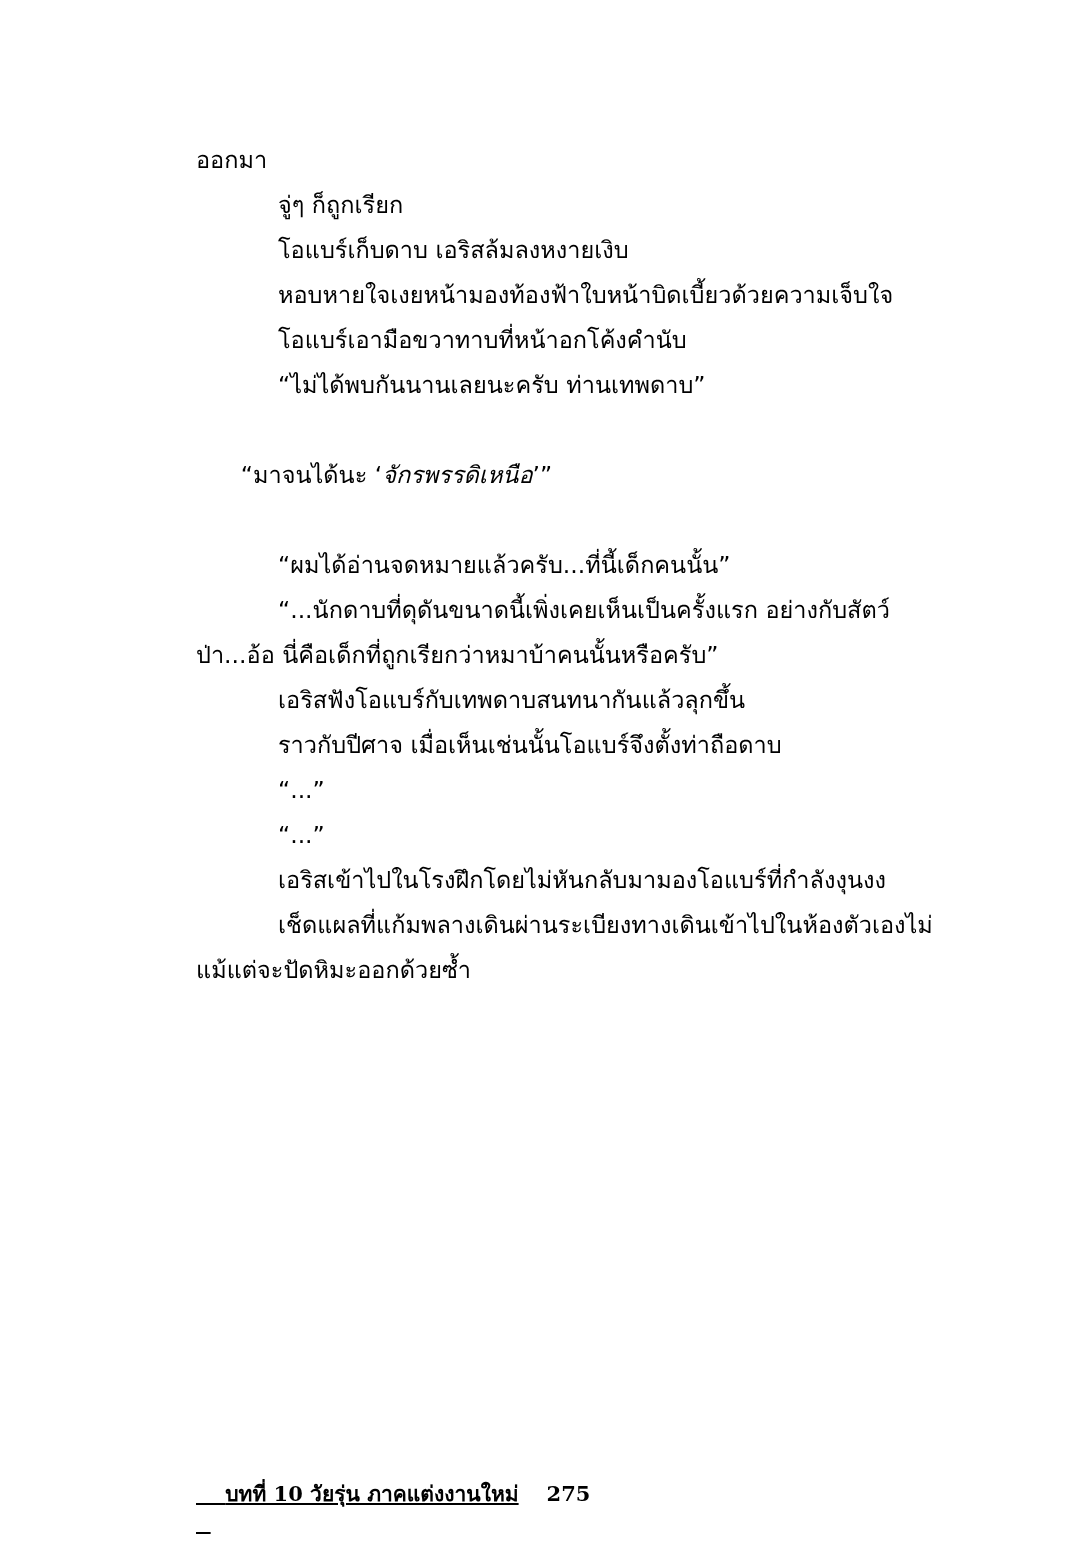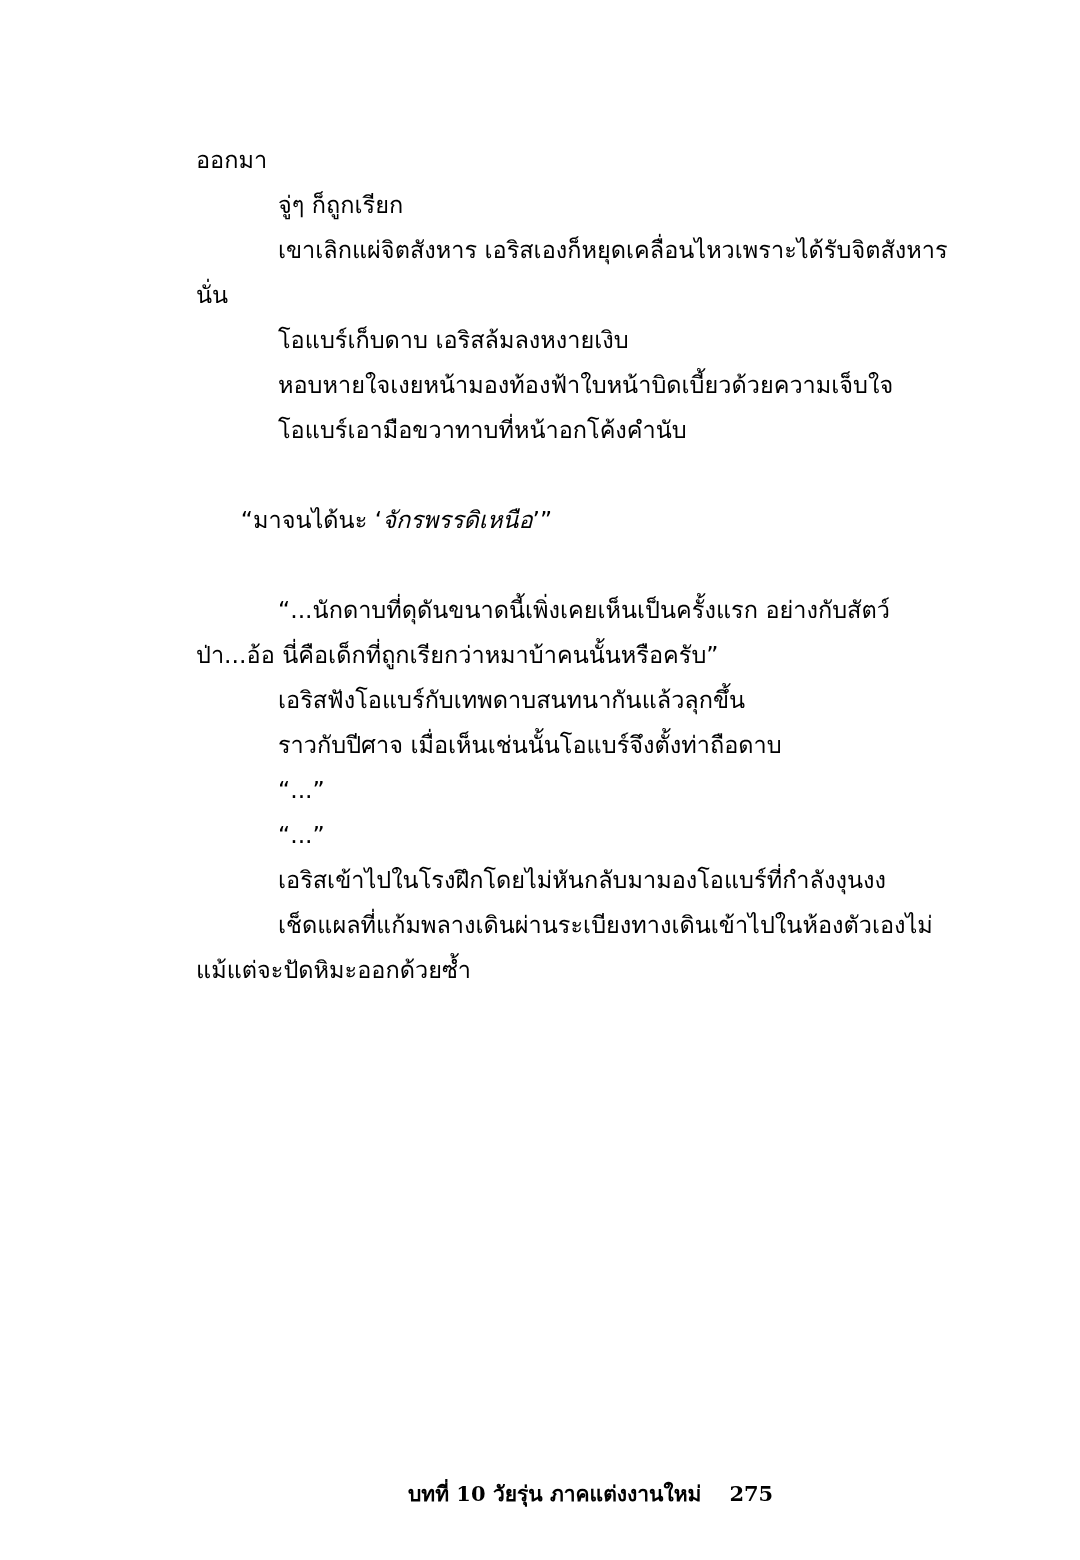--- a/index.html
+++ b/index.html
@@ -45,50 +45,52 @@
   }
   .em-title {
     font-style: italic;
     font-weight: normal;
   }
   .footer {
     position: absolute;
     left: 196px;
     top: 1452px;
     width: 760px;
-    text-align: center;
+    text-align: left;
     font-family: "DejaVu Serif", serif;
     font-size: 21px;
     font-weight: bold;
     color: #000000;
     white-space: pre;
+    text-decoration: underline;
   }
   .footer .chapter {
     letter-spacing: 0px;
   }
   .footer .pagenum {
     display: inline-block;
     margin-left: 28px;
   }
 </style>
 </head>
 <body>
 
 <div class="page">
 
   <div class="text-body">
     <p class="para noindent">ออกมา</p>
     <p class="para indent">จู่ๆ ก็ถูกเรียก</p>
-    <p class="para indent">เขาเลิกแผ่จิตสังหาร เอริสเองก็หยุดเคลื่อนไหวเพราะได้รับจิตสังหารนั่น</p>
     <p class="para indent">โอแบร์เก็บดาบ เอริสล้มลงหงายเงิบ</p>
     <p class="para indent">หอบหายใจเงยหน้ามองท้องฟ้าใบหน้าบิดเบี้ยวด้วยความเจ็บใจ</p>
     <p class="para indent">โอแบร์เอามือขวาทาบที่หน้าอกโค้งคำนับ</p>
+    <p class="para indent">“ไม่ได้พบกันนานเลยนะครับ ท่านเทพดาบ”</p>
     <p class="para indent">
       <span>“มาจนได้นะ ‘</span><span class="em-title">จักรพรรดิเหนือ</span><span>’”</span>
     </p>
+    <p class="para indent">“ผมได้อ่านจดหมายแล้วครับ...ที่นี้เด็กคนนั้น”</p>
     <p class="para indent">“...นักดาบที่ดุดันขนาดนี้เพิ่งเคยเห็นเป็นครั้งแรก อย่างกับสัตว์ป่า...อ้อ นี่คือเด็กที่ถูกเรียกว่าหมาบ้าคนนั้นหรือครับ”</p>
     <p class="para indent">เอริสฟังโอแบร์กับเทพดาบสนทนากันแล้วลุกขึ้น</p>
     <p class="para indent">ราวกับปีศาจ เมื่อเห็นเช่นนั้นโอแบร์จึงตั้งท่าถือดาบ</p>
     <p class="para indent">“...”</p>
     <p class="para indent">“...”</p>
     <p class="para indent">เอริสเข้าไปในโรงฝึกโดยไม่หันกลับมามองโอแบร์ที่กำลังงุนงง</p>
     <p class="para indent">เช็ดแผลที่แก้มพลางเดินผ่านระเบียงทางเดินเข้าไปในห้องตัวเองไม่แม้แต่จะปัดหิมะออกด้วยซ้ำ</p>
   </div>
 
   <div class="footer">

